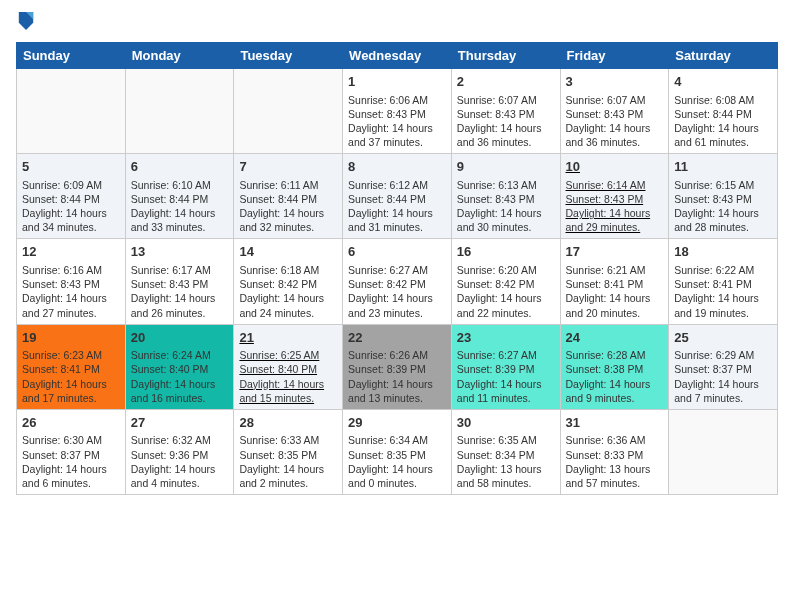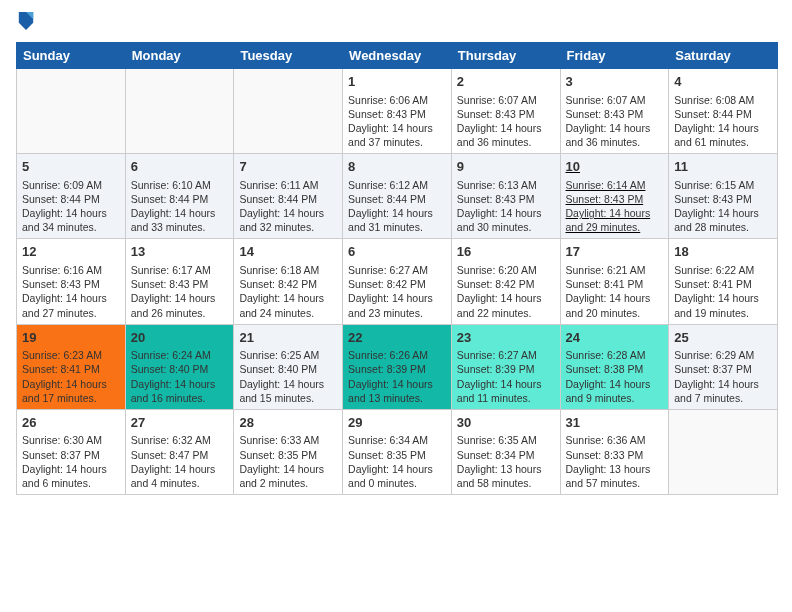--- a/index.html
+++ b/index.html
@@ -313,30 +313,30 @@
           </td>
           <td style="background: #14b8a6;">
             <div class="cell-content">
               <div class="day-num">20</div>
               <div>Sunrise: 6:24 AM</div>
               <div>Sunset: 8:40 PM</div>
               <div>Daylight: 14 hours</div>
               <div>and 16 minutes.</div>
             </div>
           </td>
-          <td style="background: rgb(240, 244, 248);">
+          <td style="background: rgb(240, 244, 248); text-decoration: underline;">
             <div class="cell-content">
               <div class="day-num">21</div>
               <div>Sunrise: 6:25 AM</div>
               <div>Sunset: 8:40 PM</div>
               <div>Daylight: 14 hours</div>
               <div>and 15 minutes.</div>
             </div>
           </td>
-          <td style="background: #14b8a6; margin-left: 12px;">
+          <td style="background: #a3a3a3; margin-left: 12px;">
             <div class="cell-content">
               <div class="day-num">22</div>
               <div>Sunrise: 6:26 AM</div>
               <div>Sunset: 8:39 PM</div>
               <div>Daylight: 14 hours</div>
               <div>and 13 minutes.</div>
             </div>
           </td>
           <td style="background: #5eead4;">
             <div class="cell-content">
@@ -373,21 +373,21 @@
               <div>Sunrise: 6:30 AM</div>
               <div>Sunset: 8:37 PM</div>
               <div>Daylight: 14 hours</div>
               <div>and 6 minutes.</div>
             </div>
           </td>
           <td>
             <div class="cell-content">
               <div class="day-num">27</div>
               <div>Sunrise: 6:32 AM</div>
-              <div>Sunset: 8:47 PM</div>
+              <div>Sunset: 9:36 PM</div>
               <div>Daylight: 14 hours</div>
               <div>and 4 minutes.</div>
             </div>
           </td>
           <td>
             <div class="cell-content">
               <div class="day-num">28</div>
               <div>Sunrise: 6:33 AM</div>
               <div>Sunset: 8:35 PM</div>
               <div>Daylight: 14 hours</div>

